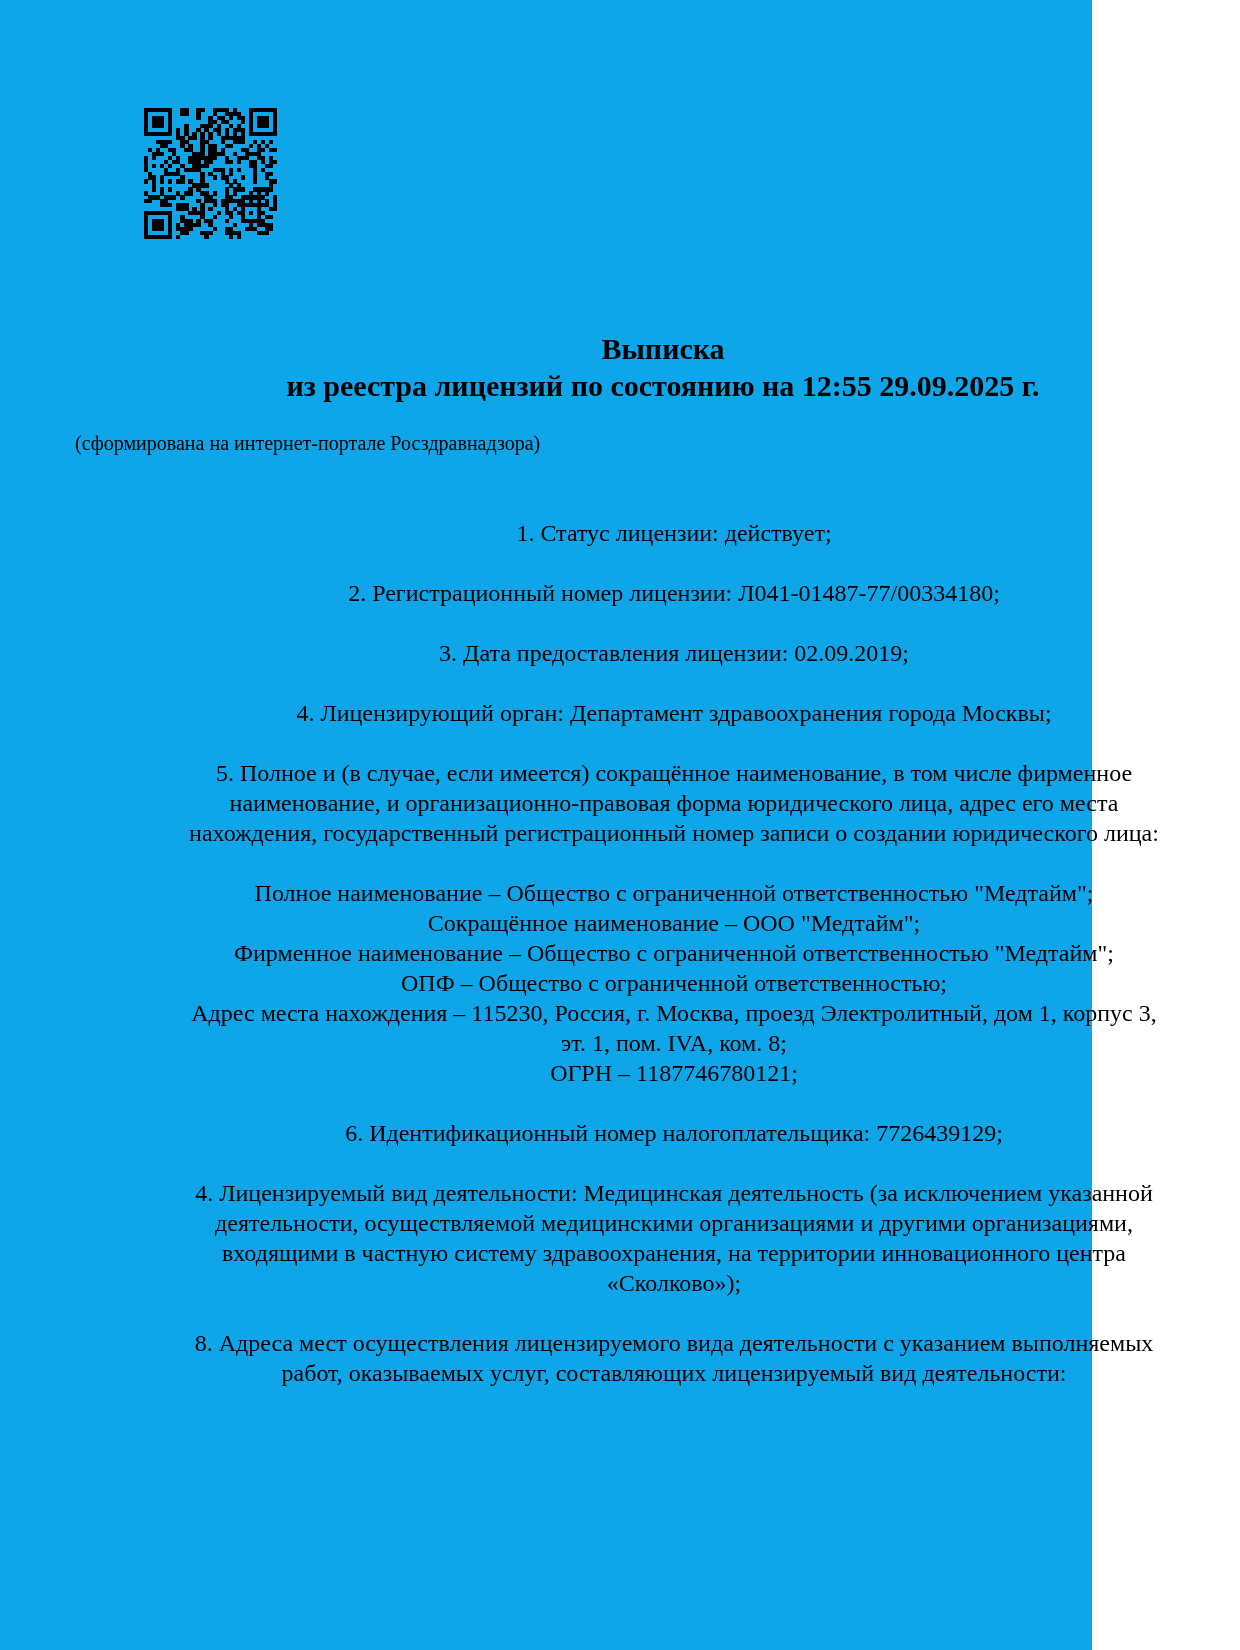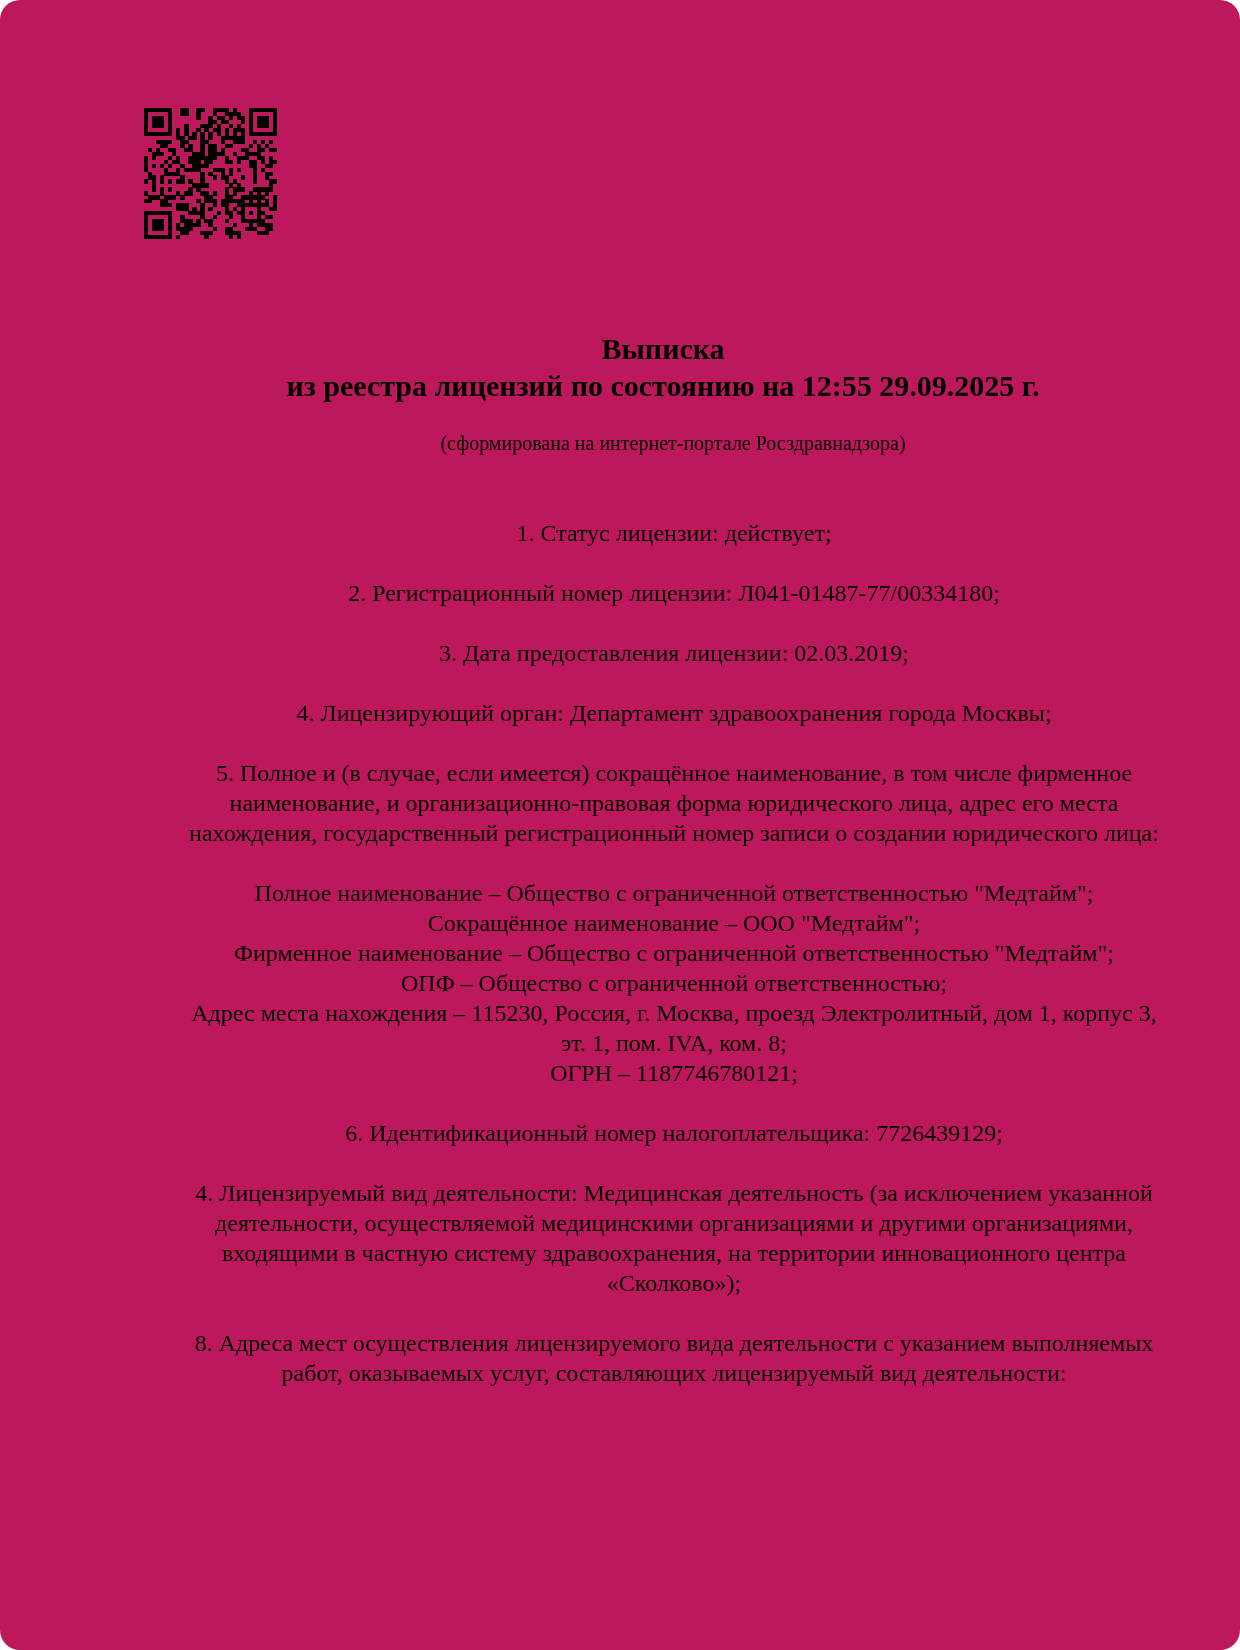--- a/index.html
+++ b/index.html
@@ -11,24 +11,23 @@
     width: 1240px;
     height: 1650px;
     position: relative;
     font-family: "Liberation Serif", "DejaVu Serif", serif;
     color: #000000;
     overflow: hidden;
   }
   .page {
     position: absolute;
     left: 0; top: 0;
-    width: 1240px;
+    width: 1092px;
     height: 1650px;
-    background: #be185d;
-    border-radius: 20px;
+    background: #0ea5e9;
   }
   .qr {
     position: absolute;
     left: 144px;
     top: 108px;
     width: 133px;
     height: 131px;
   }
   .qr svg { display: block; width: 133px; height: 131px; }
   .doc-title {
@@ -40,21 +39,21 @@
     font-weight: bold;
     font-size: 30px;
     line-height: 37px;
     letter-spacing: 0px;
   }
   .doc-subtitle {
     position: absolute;
     top: 431px;
     right: 117px;
     width: 900px;
-    text-align: center;
+    text-align: left;
     font-size: 20px;
     line-height: 25px;
     font-weight: normal;
   }
   .doc-body {
     position: absolute;
     left: 144px;
     top: 518px;
     width: 1060px;
     font-size: 24px;
@@ -579,21 +578,21 @@
   <div class="doc-title">
     <div>Выписка</div>
     <div>из реестра лицензий по состоянию на 12:55 29.09.2025 г.</div>
   </div>
 
   <div class="doc-subtitle">(сформирована на интернет-портале Росздравнадзора)</div>
 
   <div class="doc-body">
     <div class="para">1. Статус лицензии: действует;</div>
     <div class="para">2. Регистрационный номер лицензии: Л041-01487-77/00334180;</div>
-    <div class="para">3. Дата предоставления лицензии: 02.03.2019;</div>
+    <div class="para">3. Дата предоставления лицензии: 02.09.2019;</div>
     <div class="para">4. Лицензирующий орган: Департамент здравоохранения города Москвы;</div>
     <div class="para">5. Полное и (в случае, если имеется) сокращённое наименование, в том числе фирменное
 наименование, и организационно-правовая форма юридического лица, адрес его места
 нахождения, государственный регистрационный номер записи о создании юридического лица:</div>
     <div class="para">Полное наименование – Общество с ограниченной ответственностью "Медтайм";
 Сокращённое наименование – ООО "Медтайм";
 Фирменное наименование – Общество с ограниченной ответственностью "Медтайм";
 ОПФ – Общество с ограниченной ответственностью;
 Адрес места нахождения – 115230, Россия, г. Москва, проезд Электролитный, дом 1, корпус 3,
 эт. 1, пом. IVA, ком. 8;

